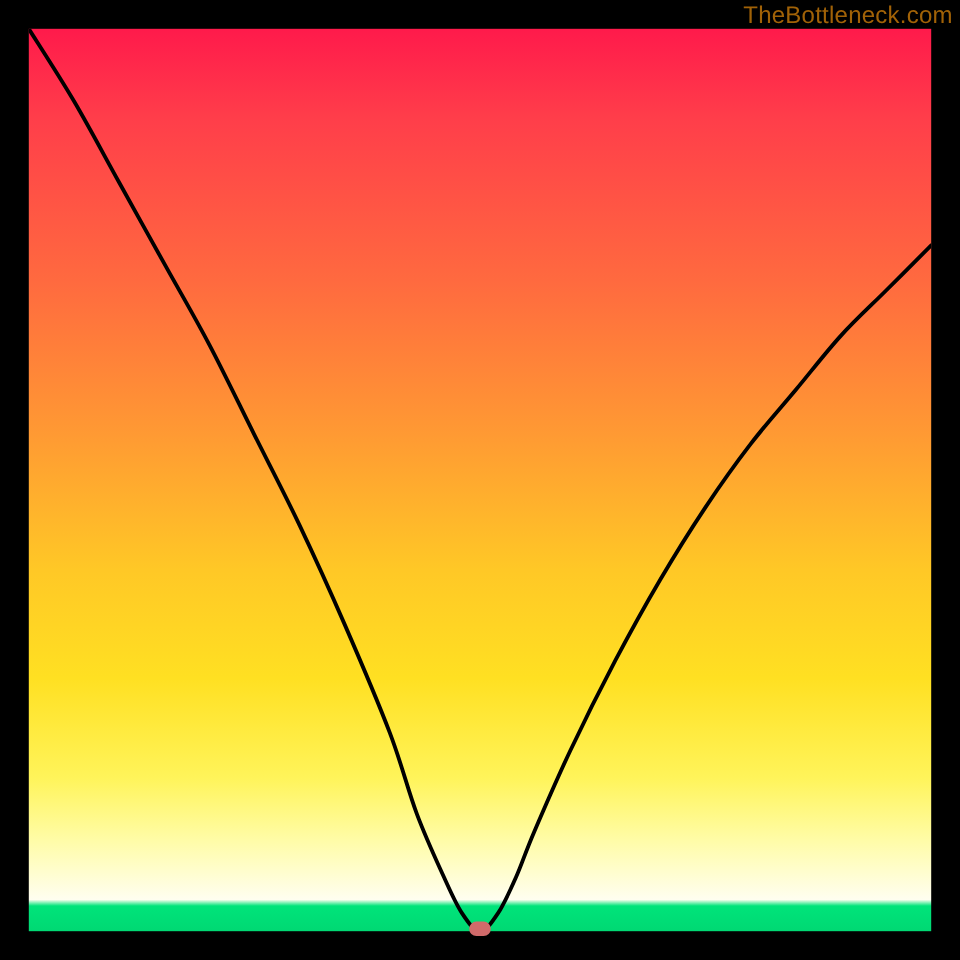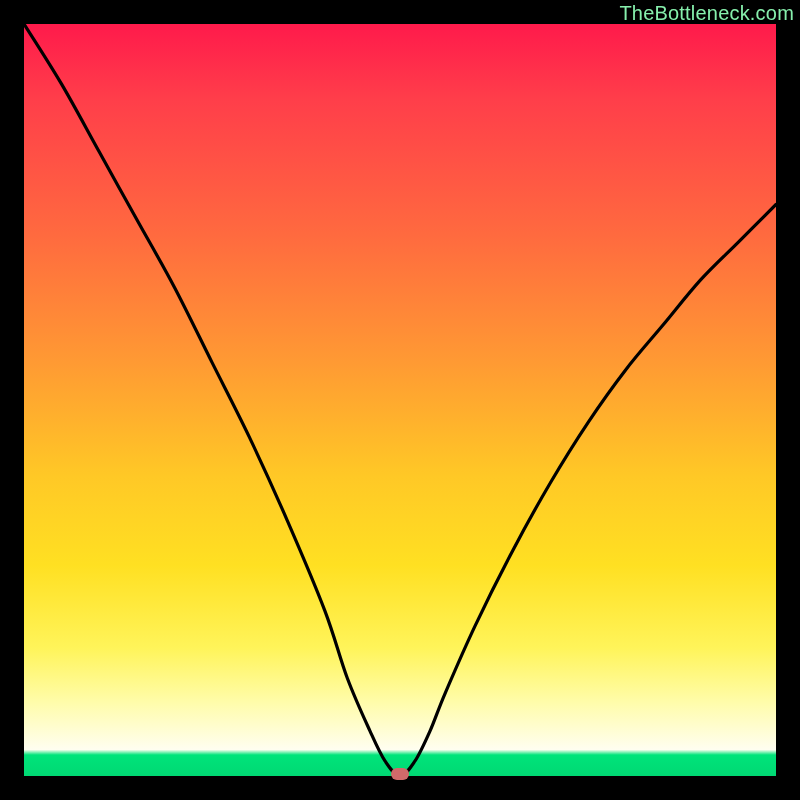--- a/index.html
+++ b/index.html
@@ -34,21 +34,21 @@
       #fff45a 83%,
       #fffca8 90%,
       #fffef0 96.5%,
       #00e47a 97.2%,
       #00d873 100%);
   }
   .watermark {
     position: absolute;
     top: 2px;
     right: 6px;
-    color: #86efac;
+    color: #a16207;
     font-size: 20px;
     letter-spacing: 0.2px;
     user-select: none;
   }
   svg.curve {
     position: absolute;
     left: 0; top: 0;
     width: 752px; height: 752px;
   }
   .marker {

